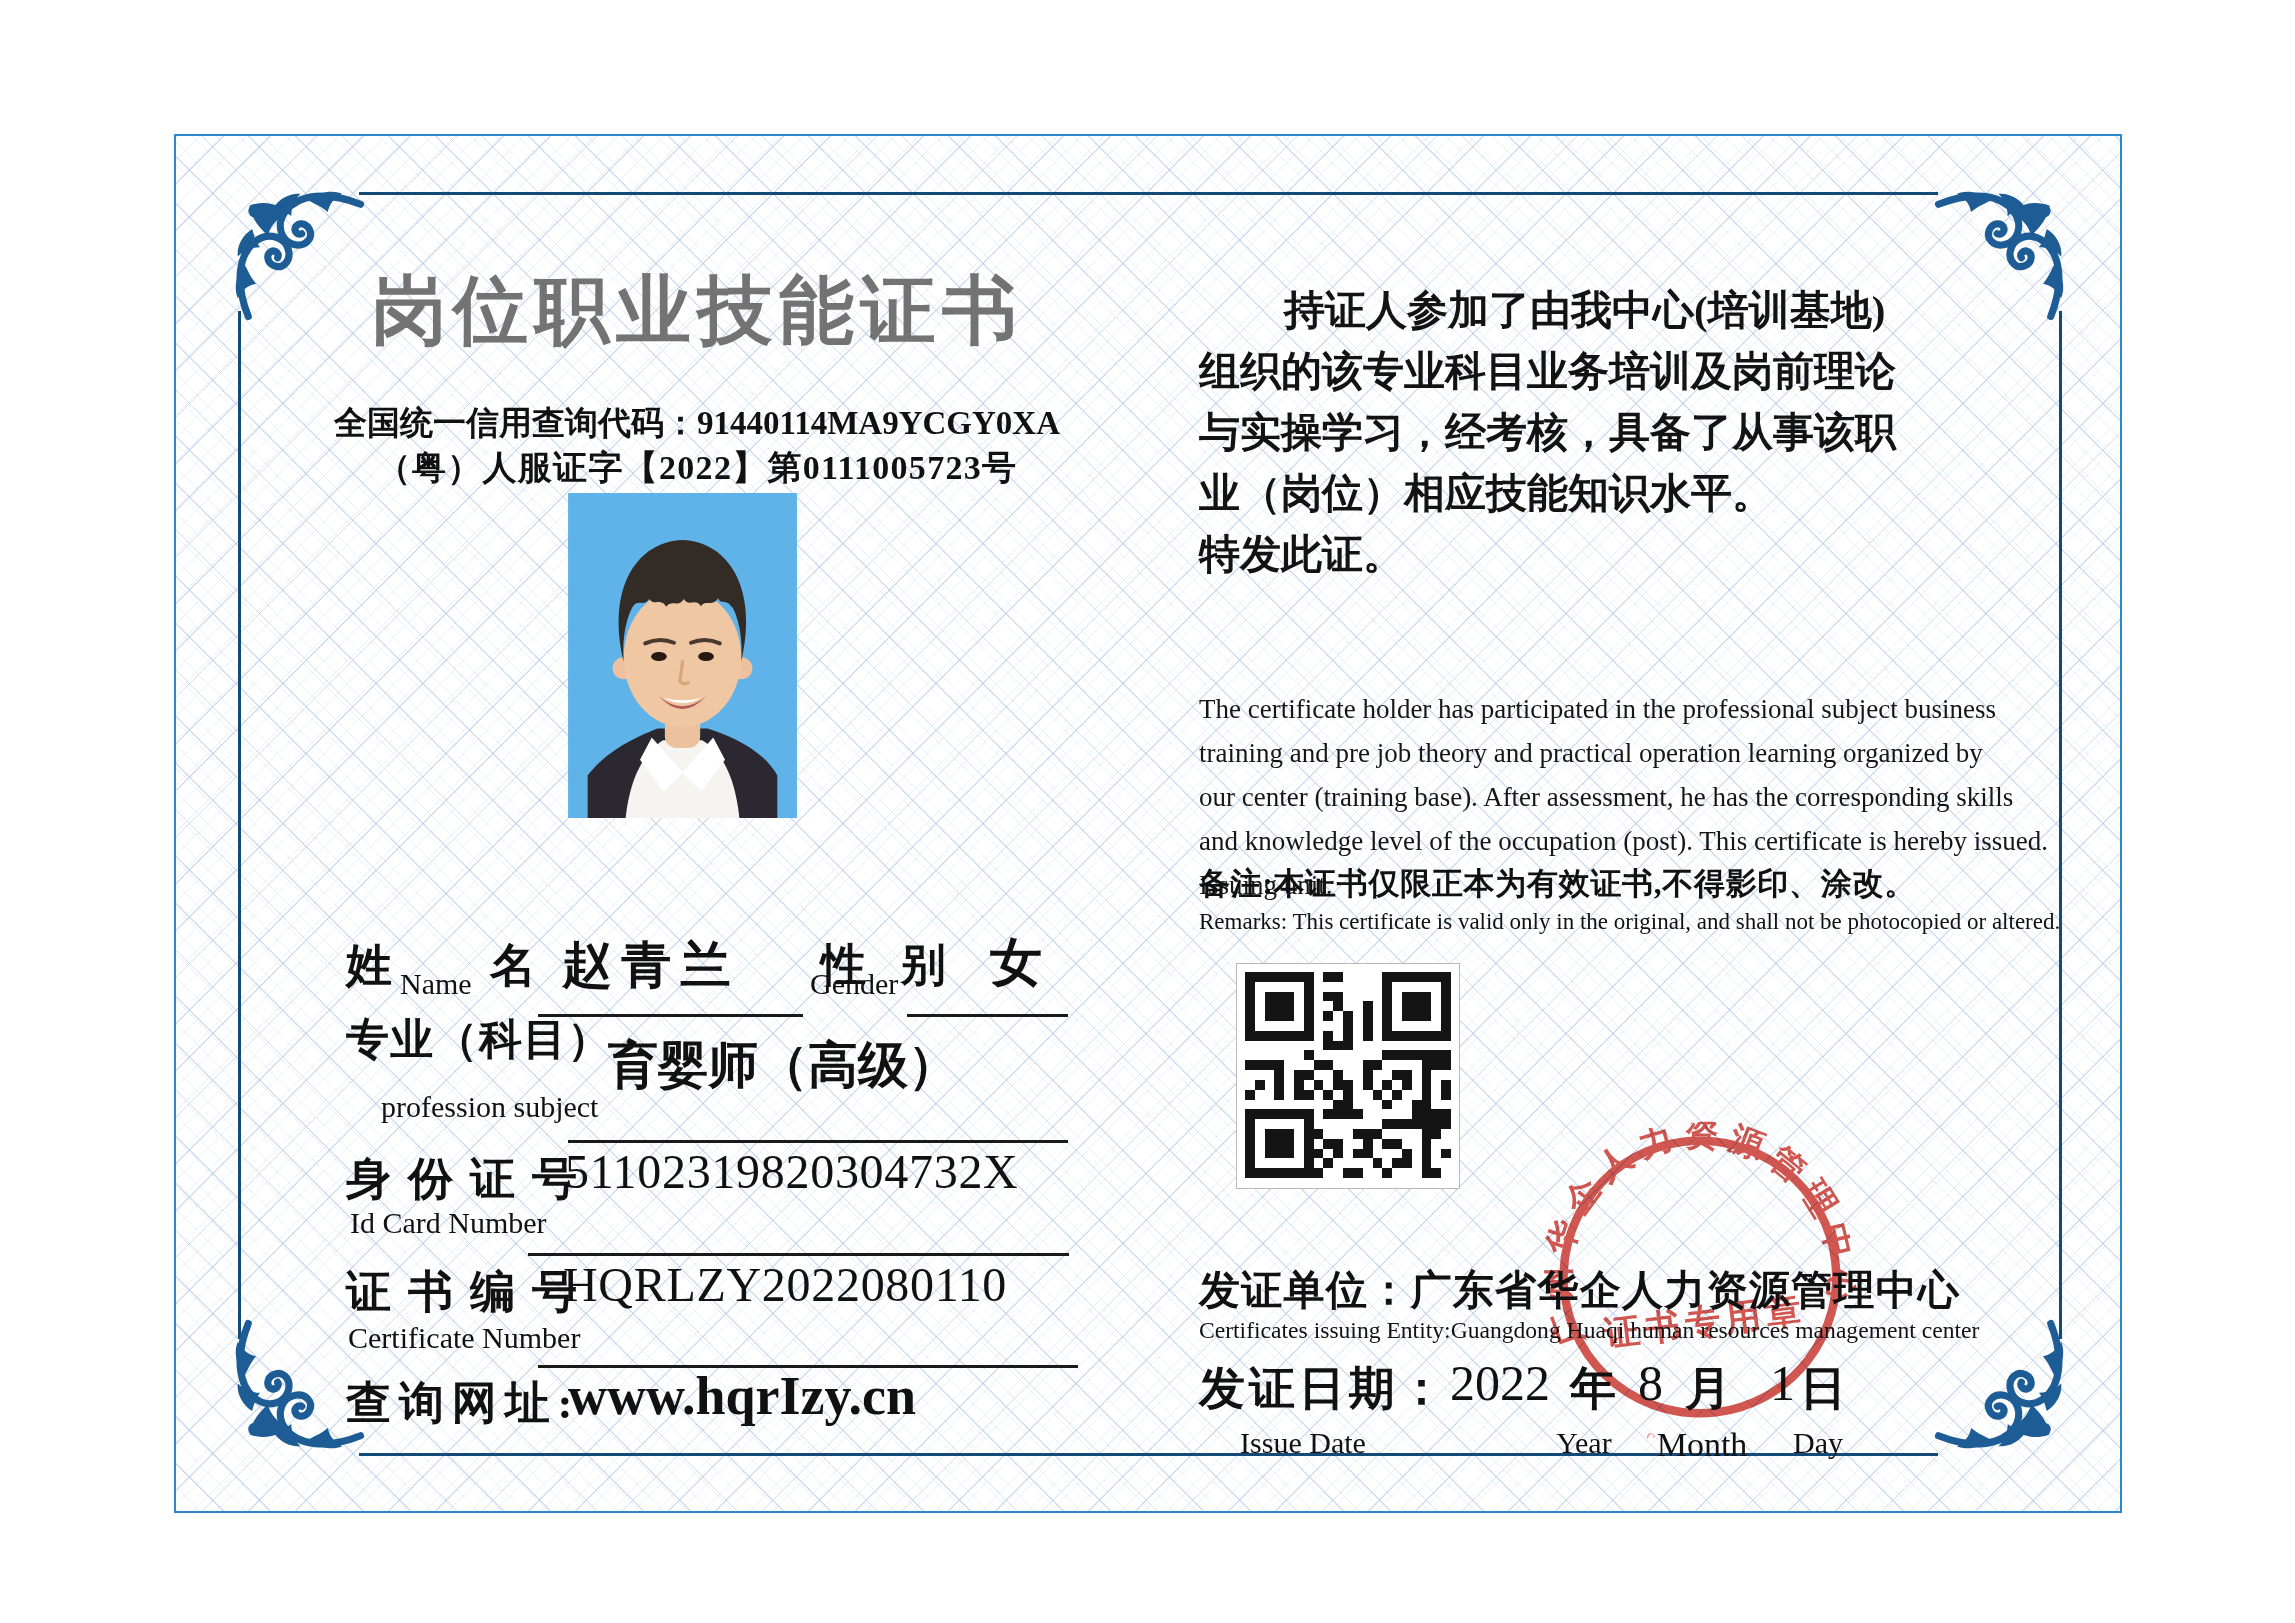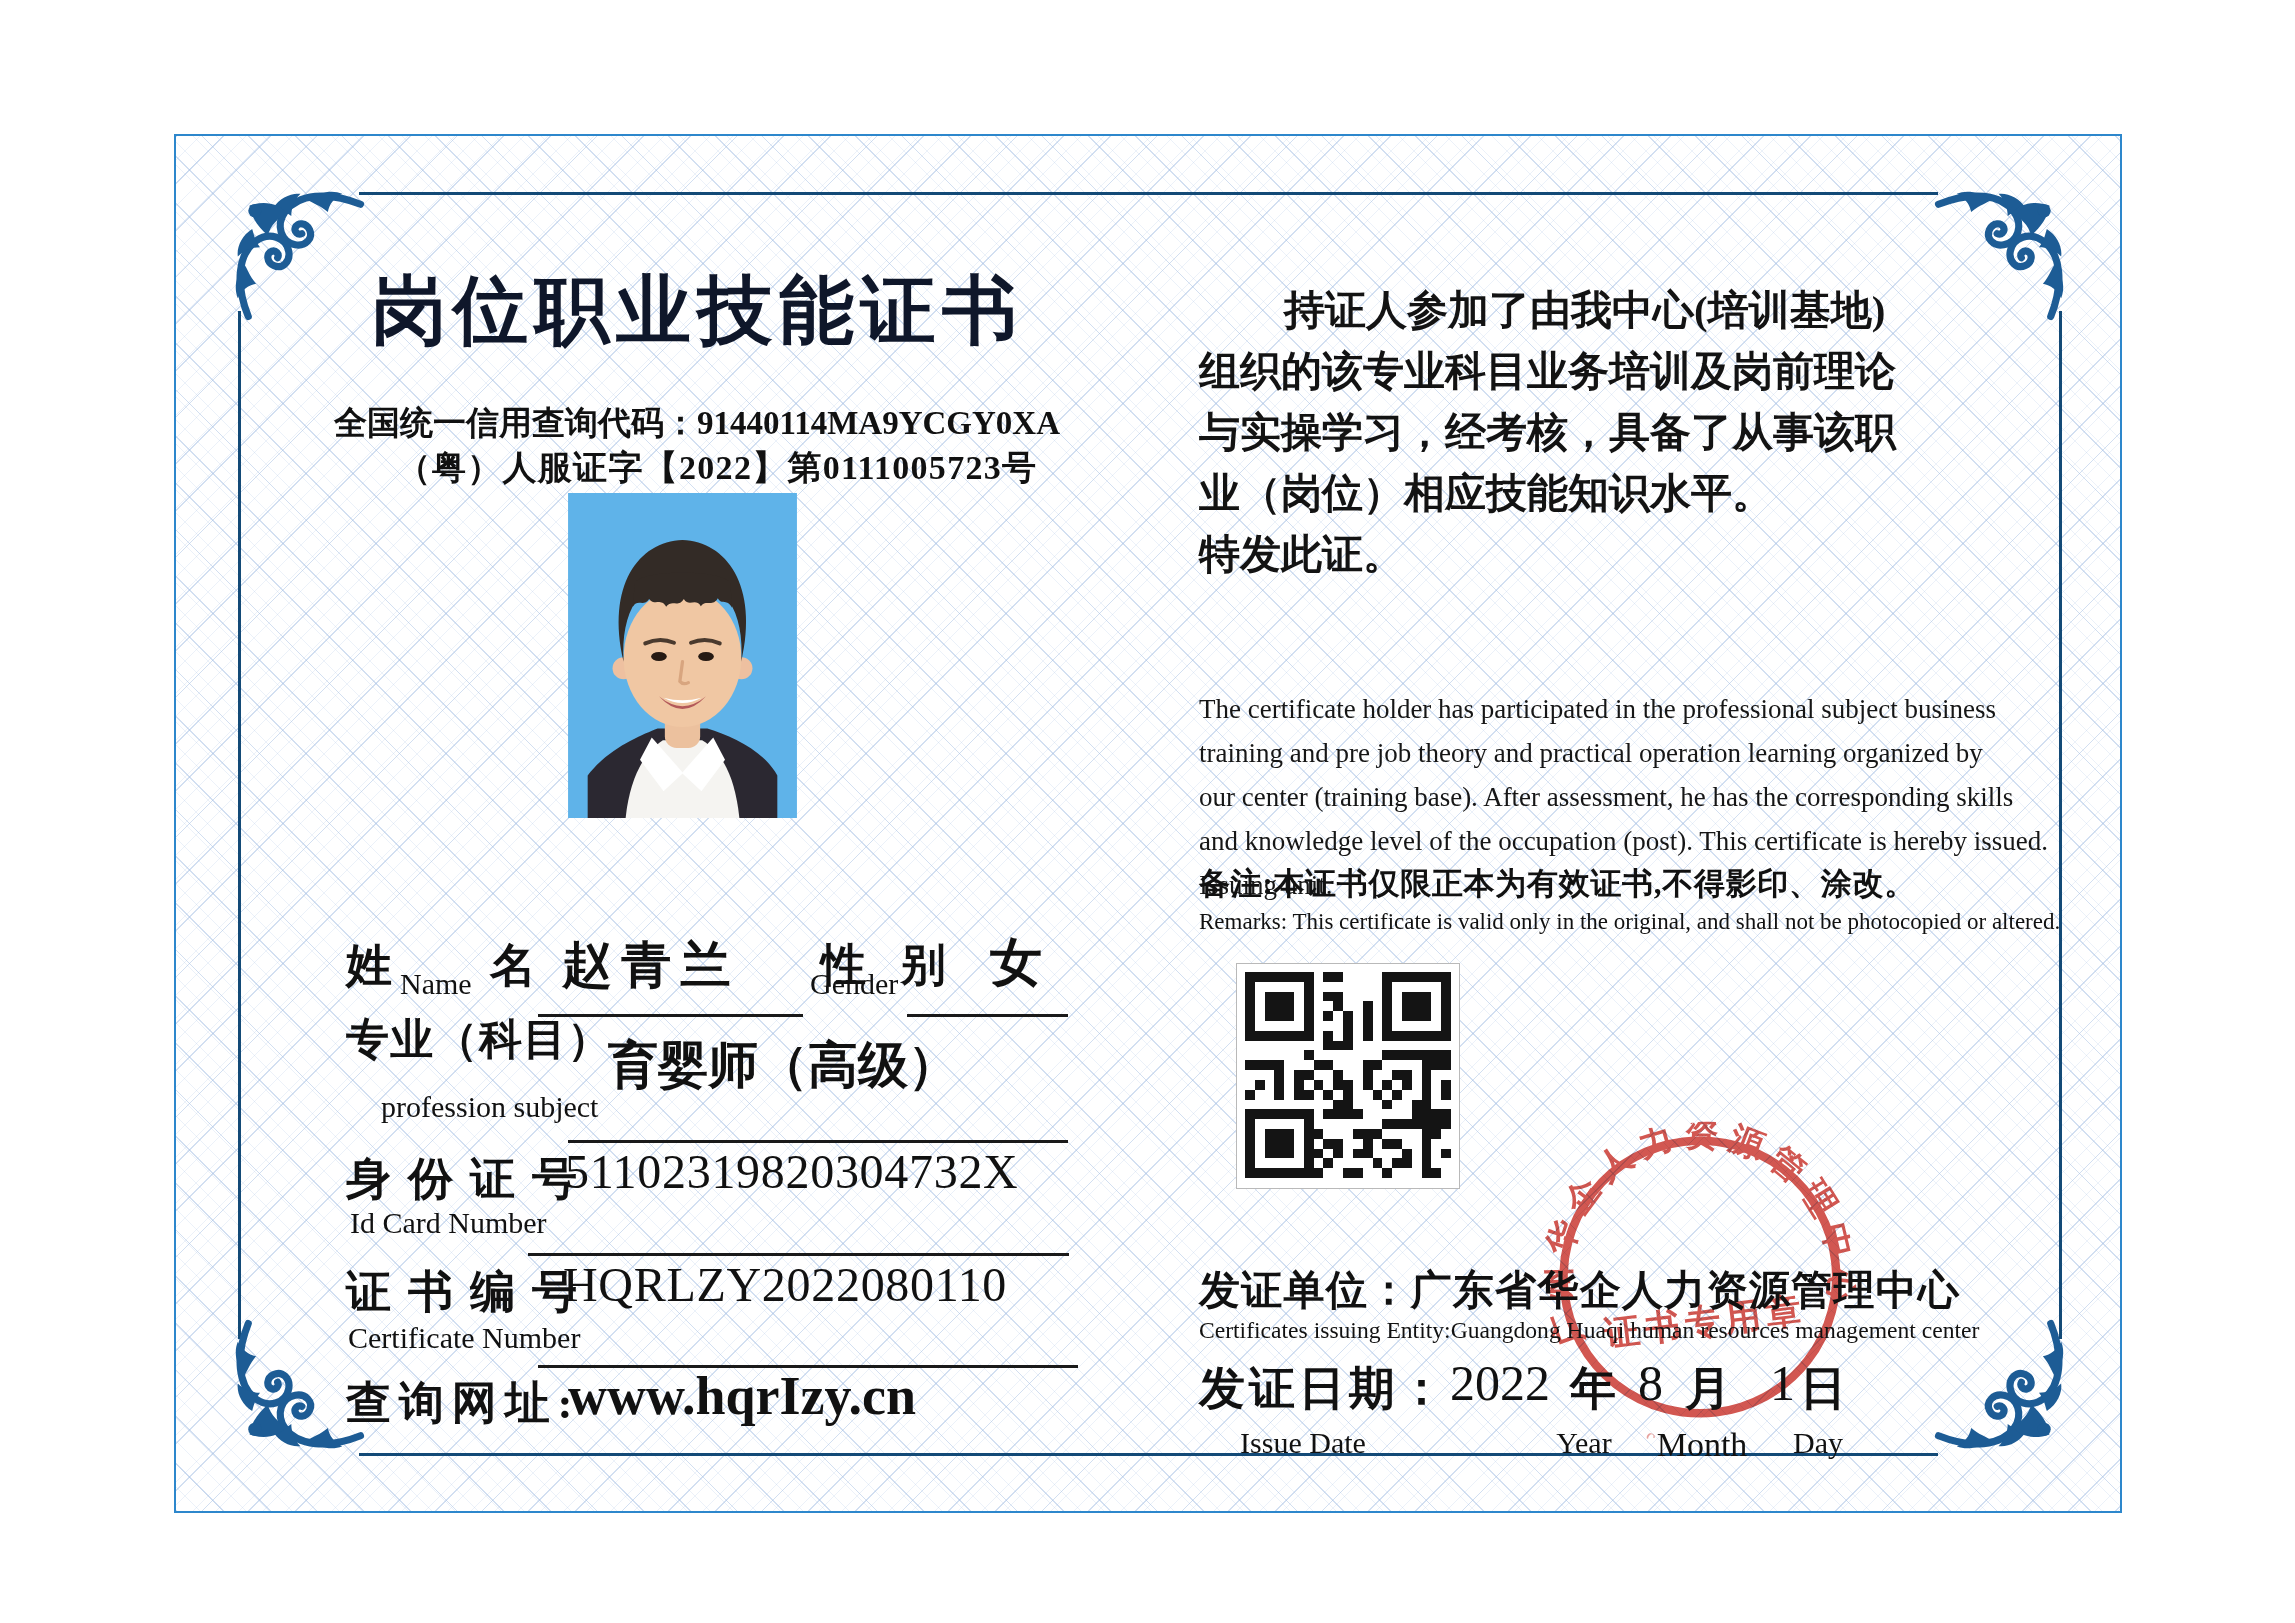--- a/index.html
+++ b/index.html
@@ -82,23 +82,23 @@
       <path d="M120,22 C138,8 158,6 172,12 C160,18 152,28 150,40 C138,30 126,26 120,22 Z"></path>
       <path d="M66,34 C76,18 94,10 108,12 C98,22 94,34 94,46 C84,38 72,36 66,34 Z"></path>
       <path d="M28,200 C8,150 12,104 40,84 C60,70 86,78 90,100 C93,116 80,128 67,122 C56,117 55,103 64,100 C70,98 76,104 73,110" fill="none" stroke="#1d5c95" stroke-width="11" stroke-linecap="round"></path>
       <path d="M22,120 C8,138 6,158 12,172 C18,160 28,152 40,150 C30,138 26,126 22,120 Z"></path>
       <path d="M34,66 C18,76 10,94 12,108 C22,98 34,94 46,94 C38,84 36,72 34,66 Z"></path>
       <path d="M30,30 C52,22 74,26 88,42 C74,48 62,60 58,76 C44,64 32,48 30,30 Z"></path>
       <circle cx="38" cy="38" r="10"></circle>
     </g>
   </svg>
 
-  <div class="abs center cn" style="left:262px;top:261px;width:871px;font-size:75px;letter-spacing:6.5px;color:#0f172a;text-align:center;">岗位职业技能证书</div>
+  <div class="abs center cn" style="left:262px;top:261px;width:871px;font-size:75px;letter-spacing:6.5px;color:#737373;text-align:center;">岗位职业技能证书</div>
   <div class="abs center" style="left:242px;top:401px;width:910px;font-size:33px;font-weight:600;">全国统一信用查询代码：91440114MA9YCGY0XA</div>
-  <div class="abs center" style="left:242px;top:445px;width:910px;font-size:34px;font-weight:600;letter-spacing:1.3px;padding-left:20px;">（粤）人服证字【2022】第0111005723号</div>
+  <div class="abs center" style="left:242px;top:445px;width:910px;font-size:34px;font-weight:600;letter-spacing:1.3px;">（粤）人服证字【2022】第0111005723号</div>
 
   <svg class="abs" style="left:568px;top:493px;" width="229" height="325" viewBox="0 0 350 497">
     <rect x="0" y="0" width="350" height="497" fill="#5fb3e9"></rect>
     <circle cx="85" cy="268" r="17" fill="#eec0a0"></circle>
     <circle cx="265" cy="268" r="17" fill="#eec0a0"></circle>
     <path d="M30,497 L30,432 C62,390 112,370 137,360 L213,360 C250,372 298,392 320,432 L320,497 Z" fill="#2b2831"></path>
     <path d="M88,497 C95,430 120,394 145,378 L205,378 C235,396 255,432 262,497 Z" fill="#f5f4f1"></path>
     <path d="M128,374 L176,428 L146,456 L110,408 Z" fill="#ffffff"></path>
     <path d="M222,374 L174,428 L204,456 L240,408 Z" fill="#ffffff"></path>
     <rect x="148" y="322" width="54" height="68" rx="18" fill="#ecc19e"></rect>

